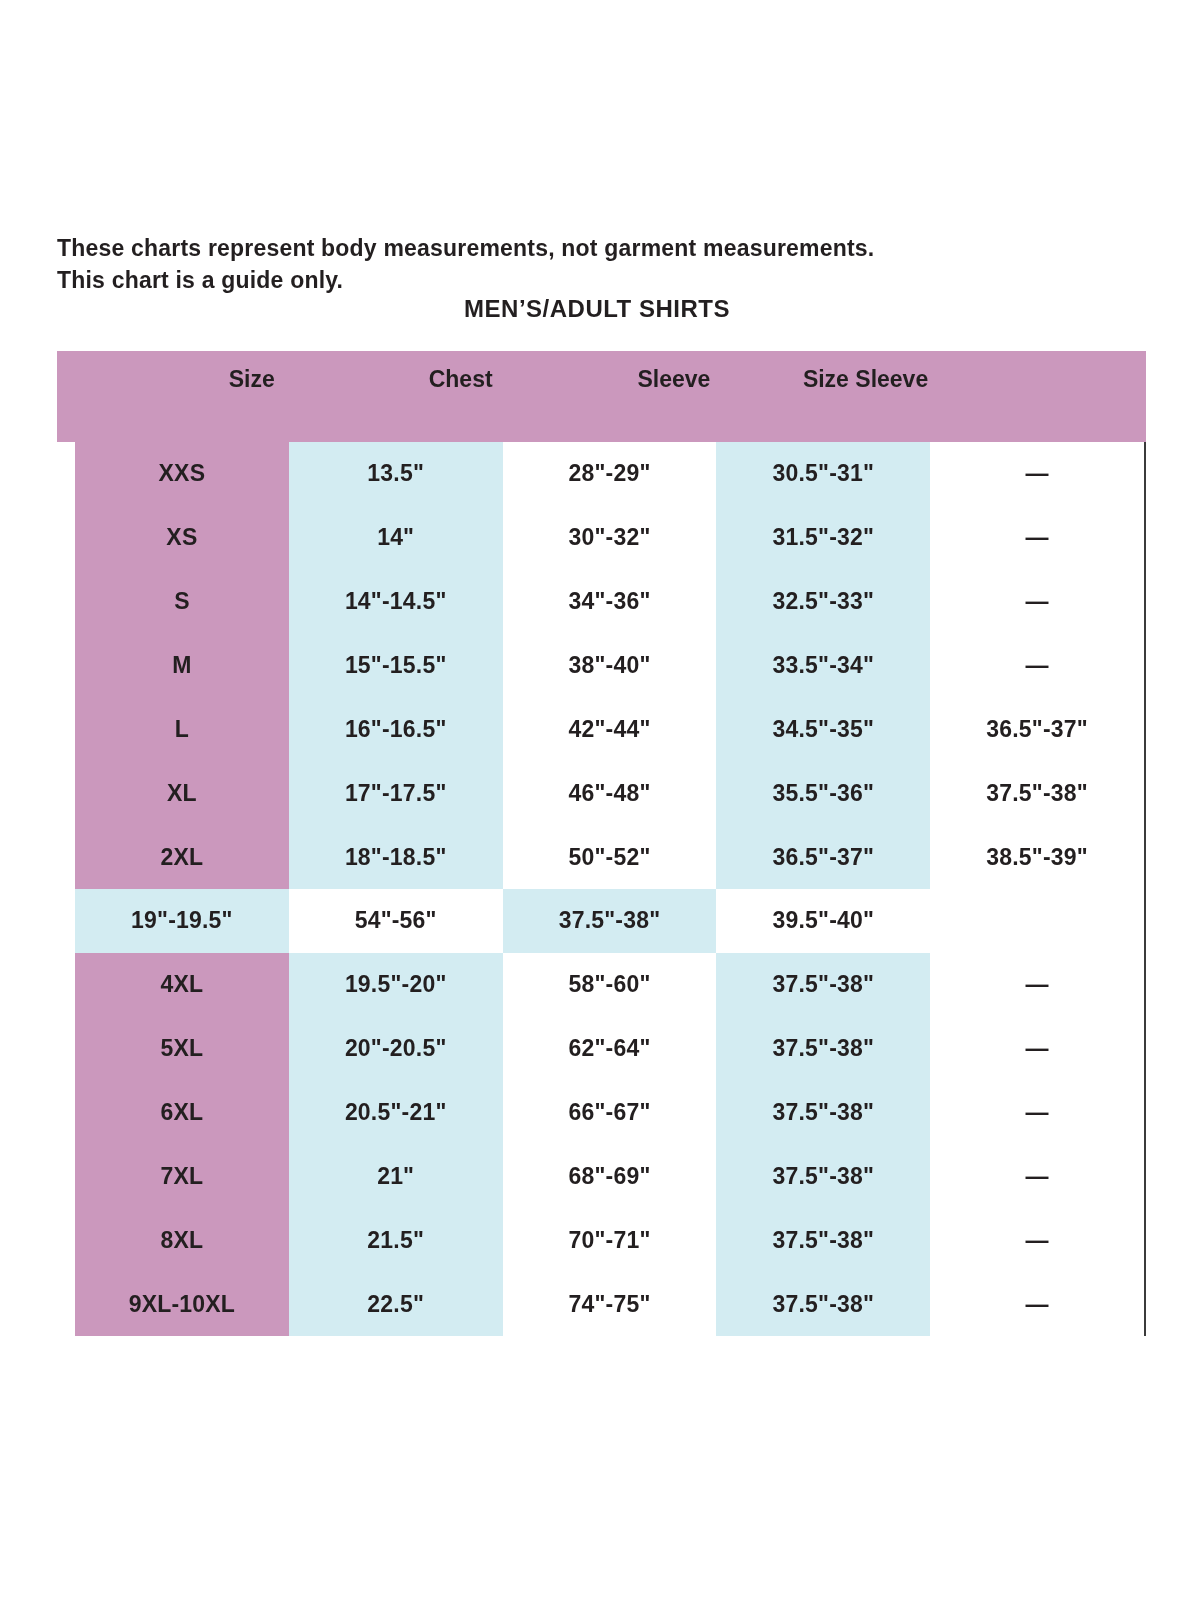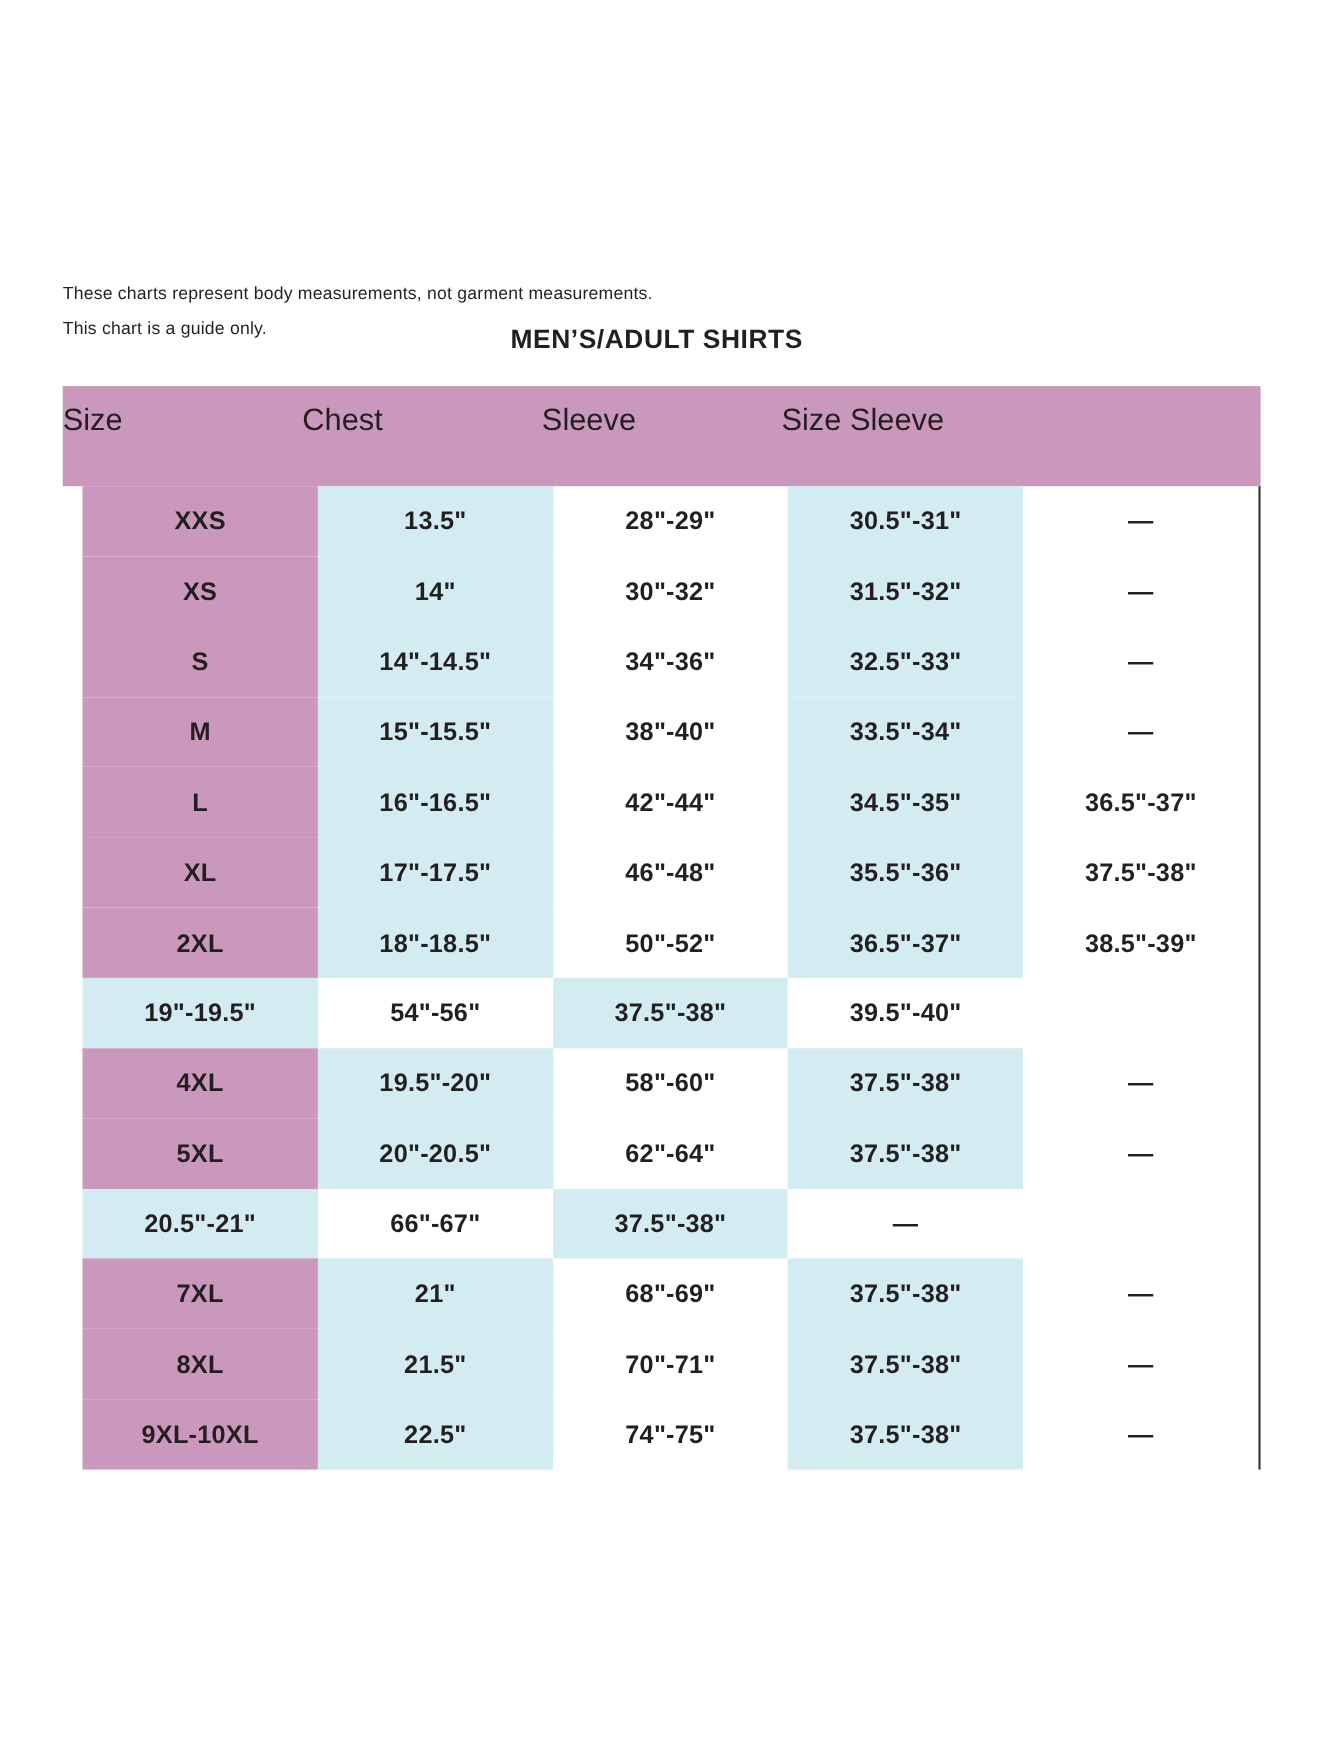--- a/index.html
+++ b/index.html
@@ -6,24 +6,24 @@
   html, body { width: 1200px; height: 1600px; }
   body {
     background: #ffffff;
     font-family: "Liberation Sans", "DejaVu Sans", sans-serif;
     position: relative;
     color: var(--text, #231f20);
   }
   .intro {
     position: absolute;
     left: 57px;
-    top: 252px;
-    font-size: 16px;
+    top: 232px;
+    font-size: 23px;
     line-height: 32px;
-    font-weight: 400;
+    font-weight: 700;
     color: var(--text, #231f20);
     letter-spacing: 0.2px;
   }
   .page-title {
     position: absolute;
     left: 57px;
     top: 295px;
     width: 1080px;
     text-align: center;
     font-size: 24px;
@@ -38,24 +38,24 @@
     width: 1089px;
     height: 985px;
   }
   .thead {
     display: flex;
     height: 91px;
     background: var(--header-pink, #cb98bd);
   }
   .th {
     width: 20%;
-    text-align: left;
+    text-align: right;
     padding-top: 15px;
-    font-size: 28px;
-    font-weight: 400;
+    font-size: 23px;
+    font-weight: 700;
   }
   .tbody {
     display: flex;
     flex-direction: column;
     height: 894px;
     border-right: 2px solid var(--table-right-border, #3b3b3b);
     padding-left: 18px;
   }
   .tr {
     flex: 1;
@@ -165,20 +165,21 @@
 
     <div class="tr">
       <div class="td col-size">5XL</div>
       <div class="td col-blue">20"-20.5"</div>
       <div class="td">62"-64"</div>
       <div class="td col-blue">37.5"-38"</div>
       <div class="td">—</div>
     </div>
 
     <div class="tr">
+      <div class="td col-size">6XL</div>
       <div class="td col-blue">20.5"-21"</div>
       <div class="td">66"-67"</div>
       <div class="td col-blue">37.5"-38"</div>
       <div class="td">—</div>
     </div>
 
     <div class="tr">
       <div class="td col-size">7XL</div>
       <div class="td col-blue">21"</div>
       <div class="td">68"-69"</div>

